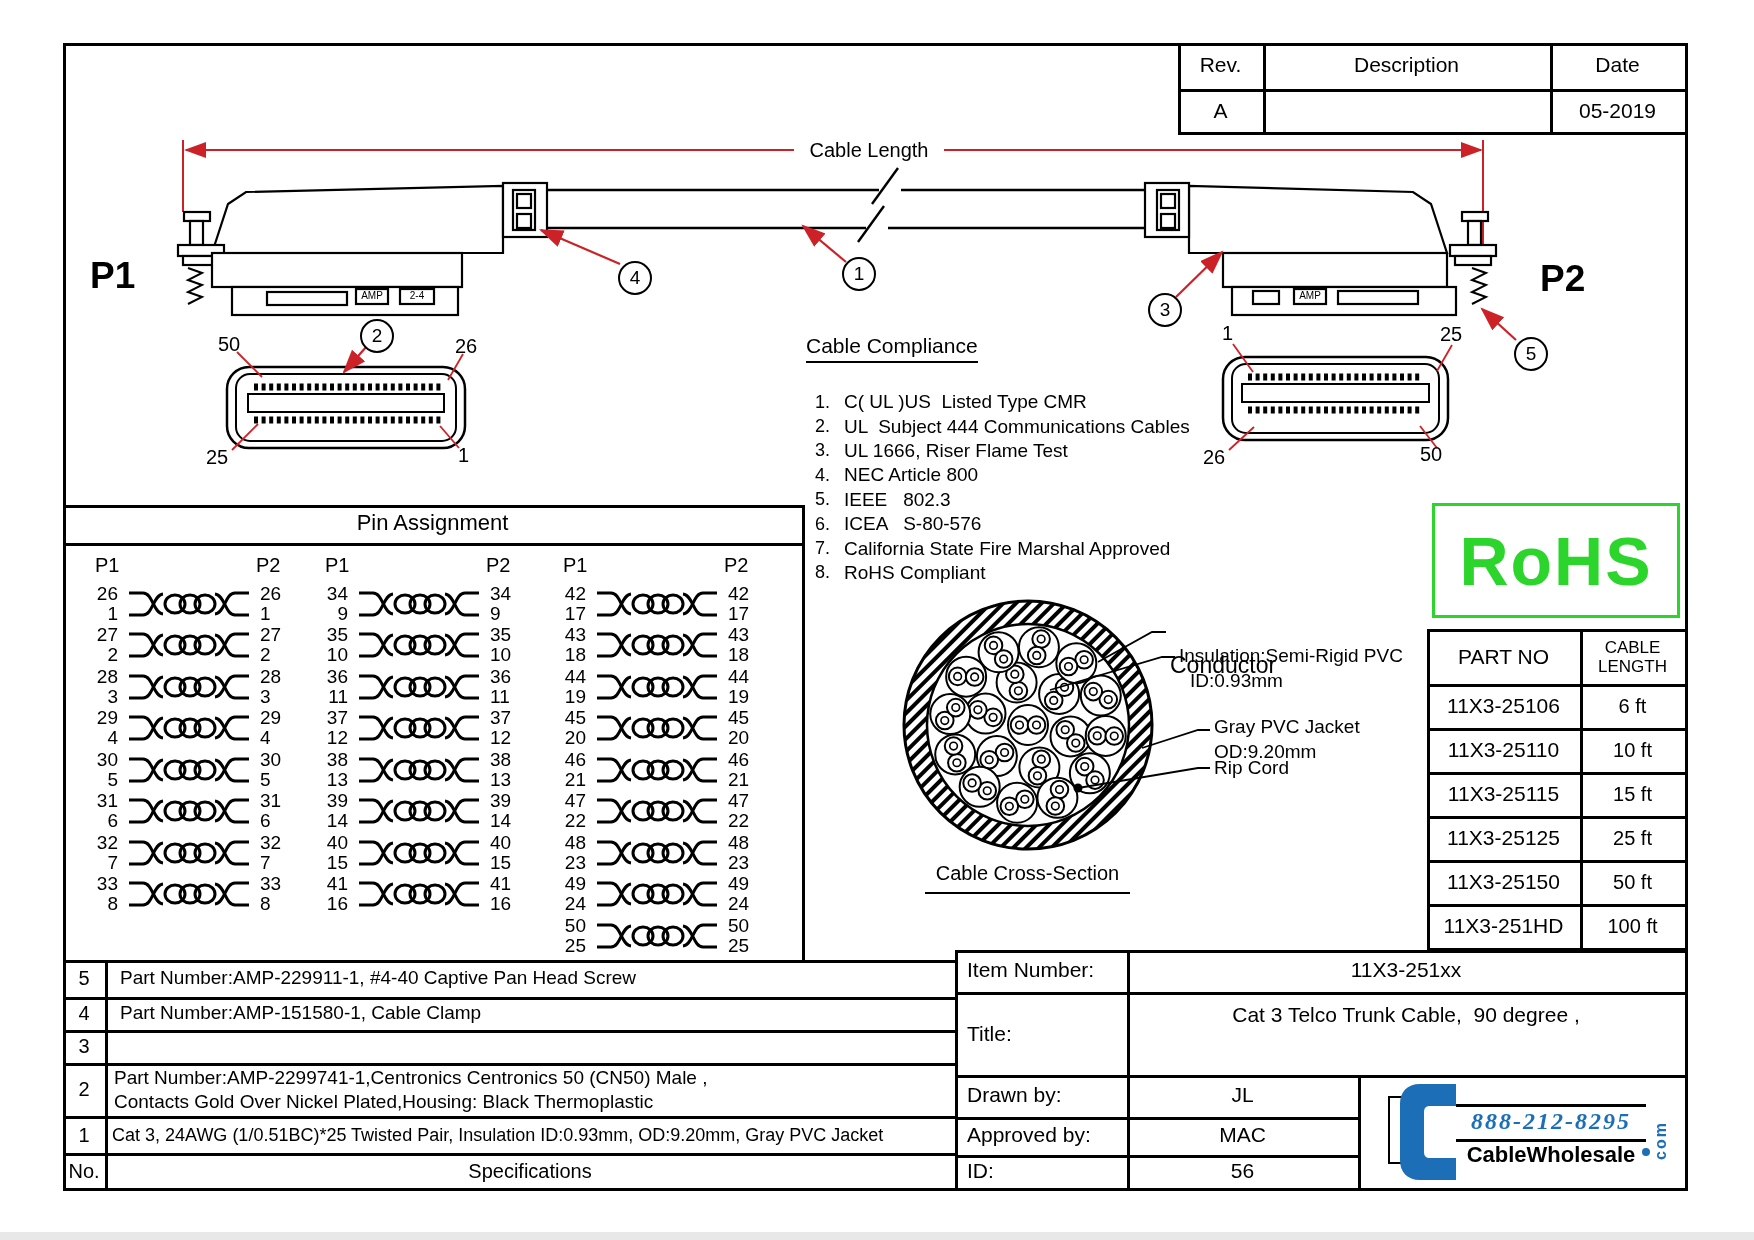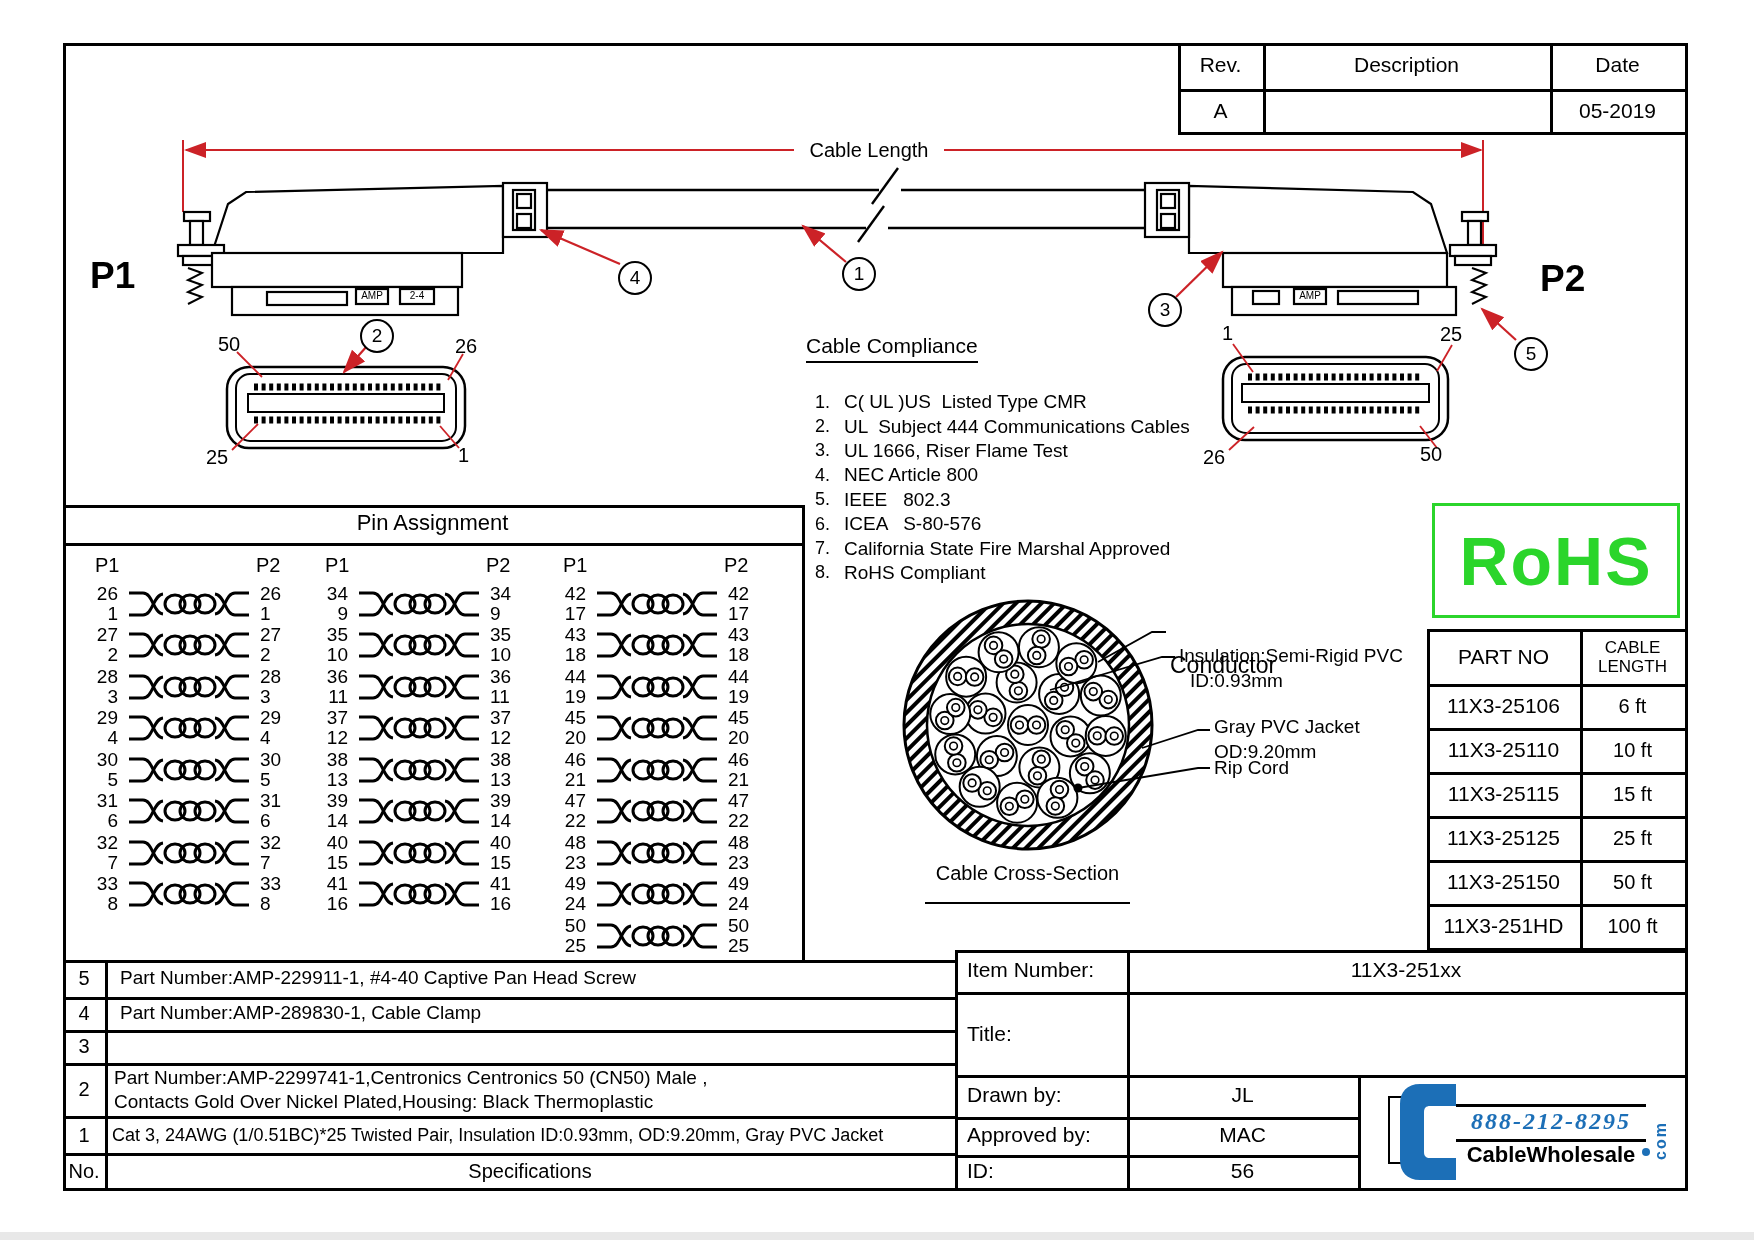--- a/index.html
+++ b/index.html
@@ -926,21 +926,21 @@
       </div>
     </div>
 
   <div class="txt" style="left:1170px;top:620px;font-size:23px;margin-top:32px;">Conductor</div>
   <div class="txt" style="left:1179px;top:645px;font-size:19px;">Insulation:Semi-Rigid PVC</div>
   <div class="txt" style="left:1190px;top:670px;font-size:19px;">ID:0.93mm</div>
   <div class="txt" style="left:1214px;top:716px;font-size:19px;">Gray PVC Jacket</div>
   <div class="txt" style="left:1214px;top:741px;font-size:19px;">OD:9.20mm</div>
   <div class="txt" style="left:1214px;top:757px;font-size:19px;">Rip Cord</div>
 
-  <div class="txt ctr" style="left:925px;top:862px;width:205px;font-size:20px;border-bottom:2.5px solid #000;padding-bottom:17px;">Cable Cross-Section</div>
+  <div class="txt ctr" style="left:925px;top:862px;width:205px;font-size:20px;border-bottom:2.5px solid #000;padding-bottom:7px;">Cable Cross-Section</div>
 
   <div class="rohs-box">
     <div class="rohs-text">RoHS</div>
   </div>
 
   <div class="txt ctr" style="left:1427px;top:645px;width:153px;font-size:21px;">PART NO</div>
   <div class="txt ctr" style="left:1580px;top:638px;width:105px;font-size:17px;line-height:19px;"><span>CABLE</span><br><span>LENGTH</span></div>
   <div style="position:absolute;left:1427px;top:684px;">
 
       <div class="prow">
@@ -970,33 +970,34 @@
 
       <div class="prow">
         <div class="c1">11X3-251HD</div>
         <div class="c2">100 ft</div>
       </div>
     </div>
 
   <div class="txt ctr" style="left:63px;top:967px;width:42px;font-size:20px;">5</div>
   <div class="txt" style="left:120px;top:967px;font-size:19px;">Part Number:AMP-229911-1, #4-40 Captive Pan Head Screw</div>
   <div class="txt ctr" style="left:63px;top:1002px;width:42px;font-size:20px;">4</div>
-  <div class="txt" style="left:120px;top:1002px;font-size:19px;">Part Number:AMP-289830-1, Cable Clamp</div>
+  <div class="txt" style="left:120px;top:1002px;font-size:19px;">Part Number:AMP-151580-1, Cable Clamp</div>
   <div class="txt ctr" style="left:63px;top:1035px;width:42px;font-size:20px;">3</div>
   <div class="txt ctr" style="left:63px;top:1078px;width:42px;font-size:20px;">2</div>
   <div class="txt" style="left:114px;top:1066px;font-size:19px;line-height:24px;white-space:pre-line;">Part Number:AMP-2299741-1,Centronics Centronics 50 (CN50) Male ,
 Contacts Gold Over Nickel Plated,Housing: Black  Thermoplastic</div>
   <div class="txt ctr" style="left:63px;top:1124px;width:42px;font-size:20px;">1</div>
   <div class="txt" style="left:112px;top:1125px;font-size:18px;">Cat 3, 24AWG (1/0.51BC)*25 Twisted Pair, Insulation ID:0.93mm, OD:9.20mm, Gray PVC Jacket</div>
   <div class="txt ctr" style="left:63px;top:1160px;width:42px;font-size:20px;">No.</div>
   <div class="txt ctr" style="left:105px;top:1160px;width:850px;font-size:20px;">Specifications</div>
 
   <div class="txt label" style="left:967px;top:958px;">Item Number:</div>
   <div class="txt ctr" style="left:1127px;top:958px;width:558px;font-size:21px;">11X3-251xx</div>
   <div class="txt label" style="left:967px;top:1022px;">Title:</div>
+  <div class="txt ctr" style="left:1127px;top:1003px;width:558px;font-size:21px;">Cat 3 Telco Trunk Cable,  90 degree ,</div>
   <div class="txt label" style="left:967px;top:1083px;">Drawn by:</div>
   <div class="txt ctr" style="left:1127px;top:1083px;width:231px;font-size:21px;text-align:center;">JL</div>
   <div class="txt label" style="left:967px;top:1123px;">Approved by:</div>
   <div class="txt ctr" style="left:1127px;top:1123px;width:231px;font-size:21px;">MAC</div>
   <div class="txt label" style="left:967px;top:1159px;">ID:</div>
   <div class="txt ctr" style="left:1127px;top:1159px;width:231px;font-size:21px;">56</div>
 
   <div style="position:absolute;left:1380px;top:1082px;width:300px;height:102px;">
     <div style="position:absolute;left:8px;top:14px;width:12px;height:64px;border:2px solid #000;"></div>
     <svg style="position:absolute;left:20px;top:2px;" width="56" height="96" viewBox="0 0 56 96">

